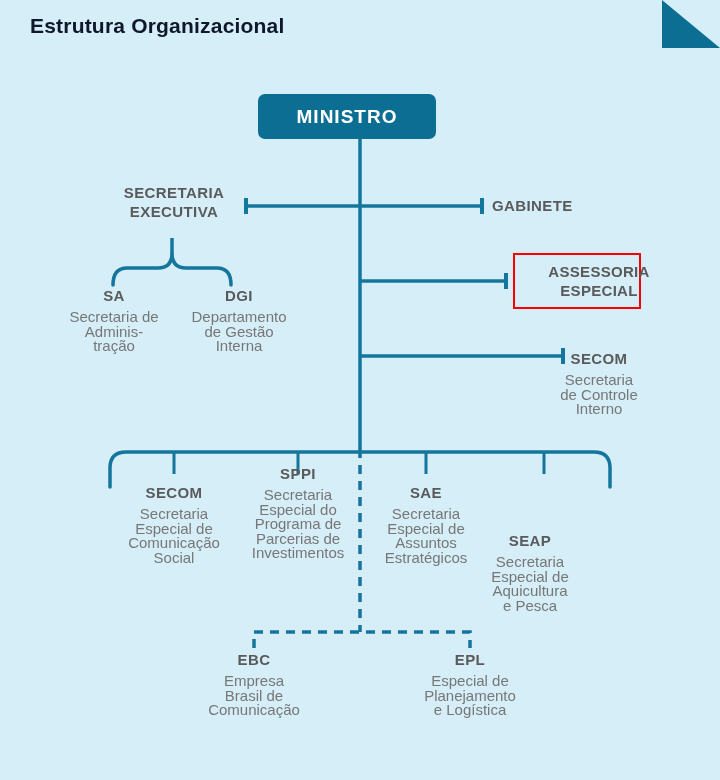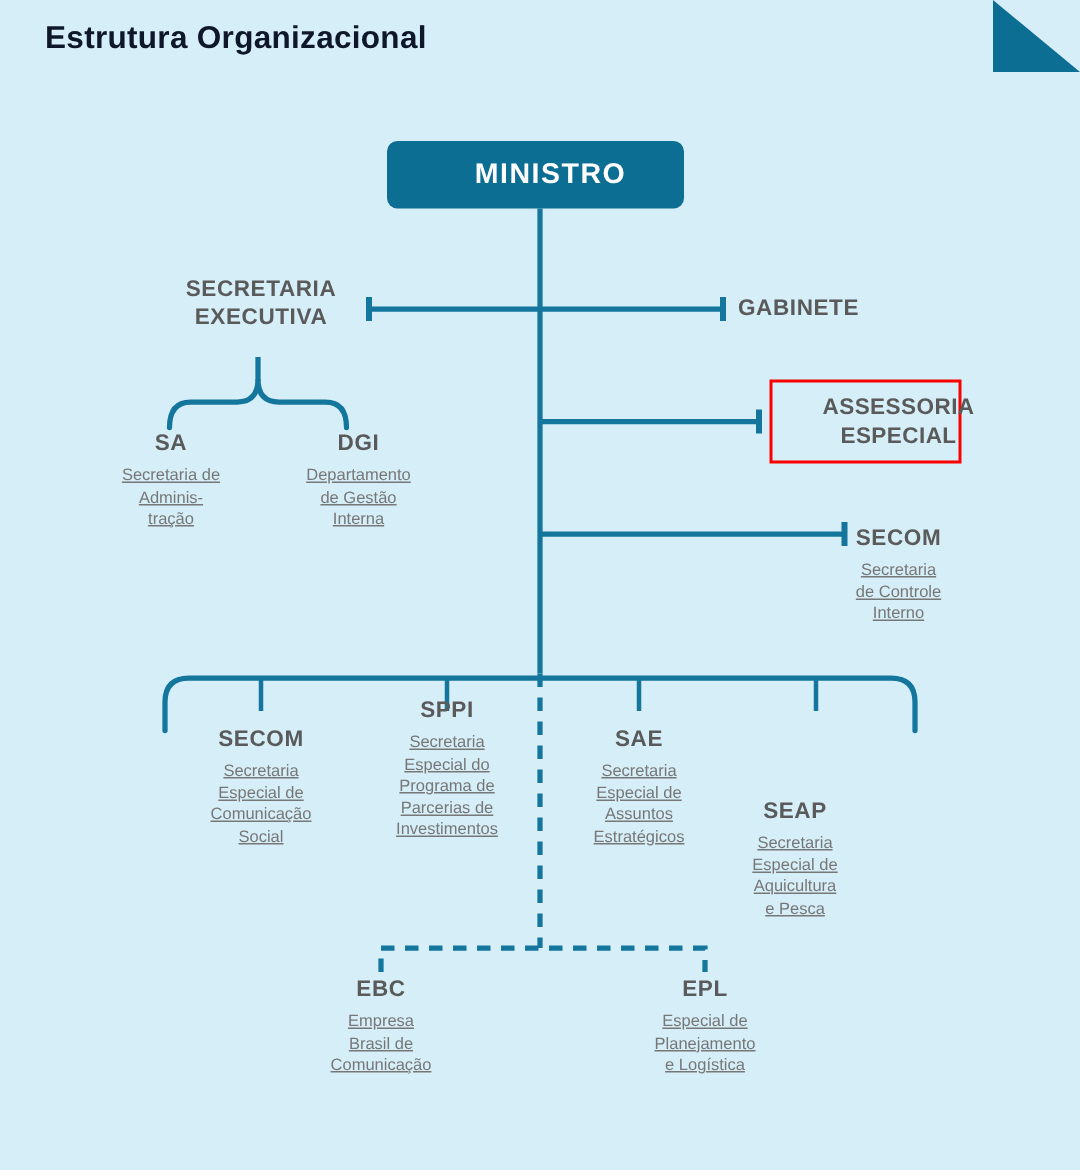--- a/index.html
+++ b/index.html
@@ -56,42 +56,40 @@
   }
   .node-code {
     font-size: 15px;
     font-weight: bold;
     color: #5a5a5a;
     letter-spacing: 0.4px;
     line-height: 19px;
     white-space: pre-line;
   }
   .node-desc {
-    font-size: 11px;
+    font-size: 15px;
     font-weight: normal;
     color: #777777;
     line-height: 14.5px;
     margin-top: 5px;
     white-space: pre-line;
-    text-decoration: underline;
   }
 
   
   #node-ministro {
     position: absolute;
     left: 258px;
     top: 94px;
     width: 178px;
     height: 45px;
     background: #0d6e94;
     border-radius: 7px;
     display: flex;
     align-items: center;
     justify-content: center;
-    padding-left: 20px;
   }
   #node-ministro .ministro-label {
     color: #ffffff;
     font-size: 19px;
     font-weight: bold;
     letter-spacing: 1px;
   }
 
   
   #node-secretaria-executiva {

